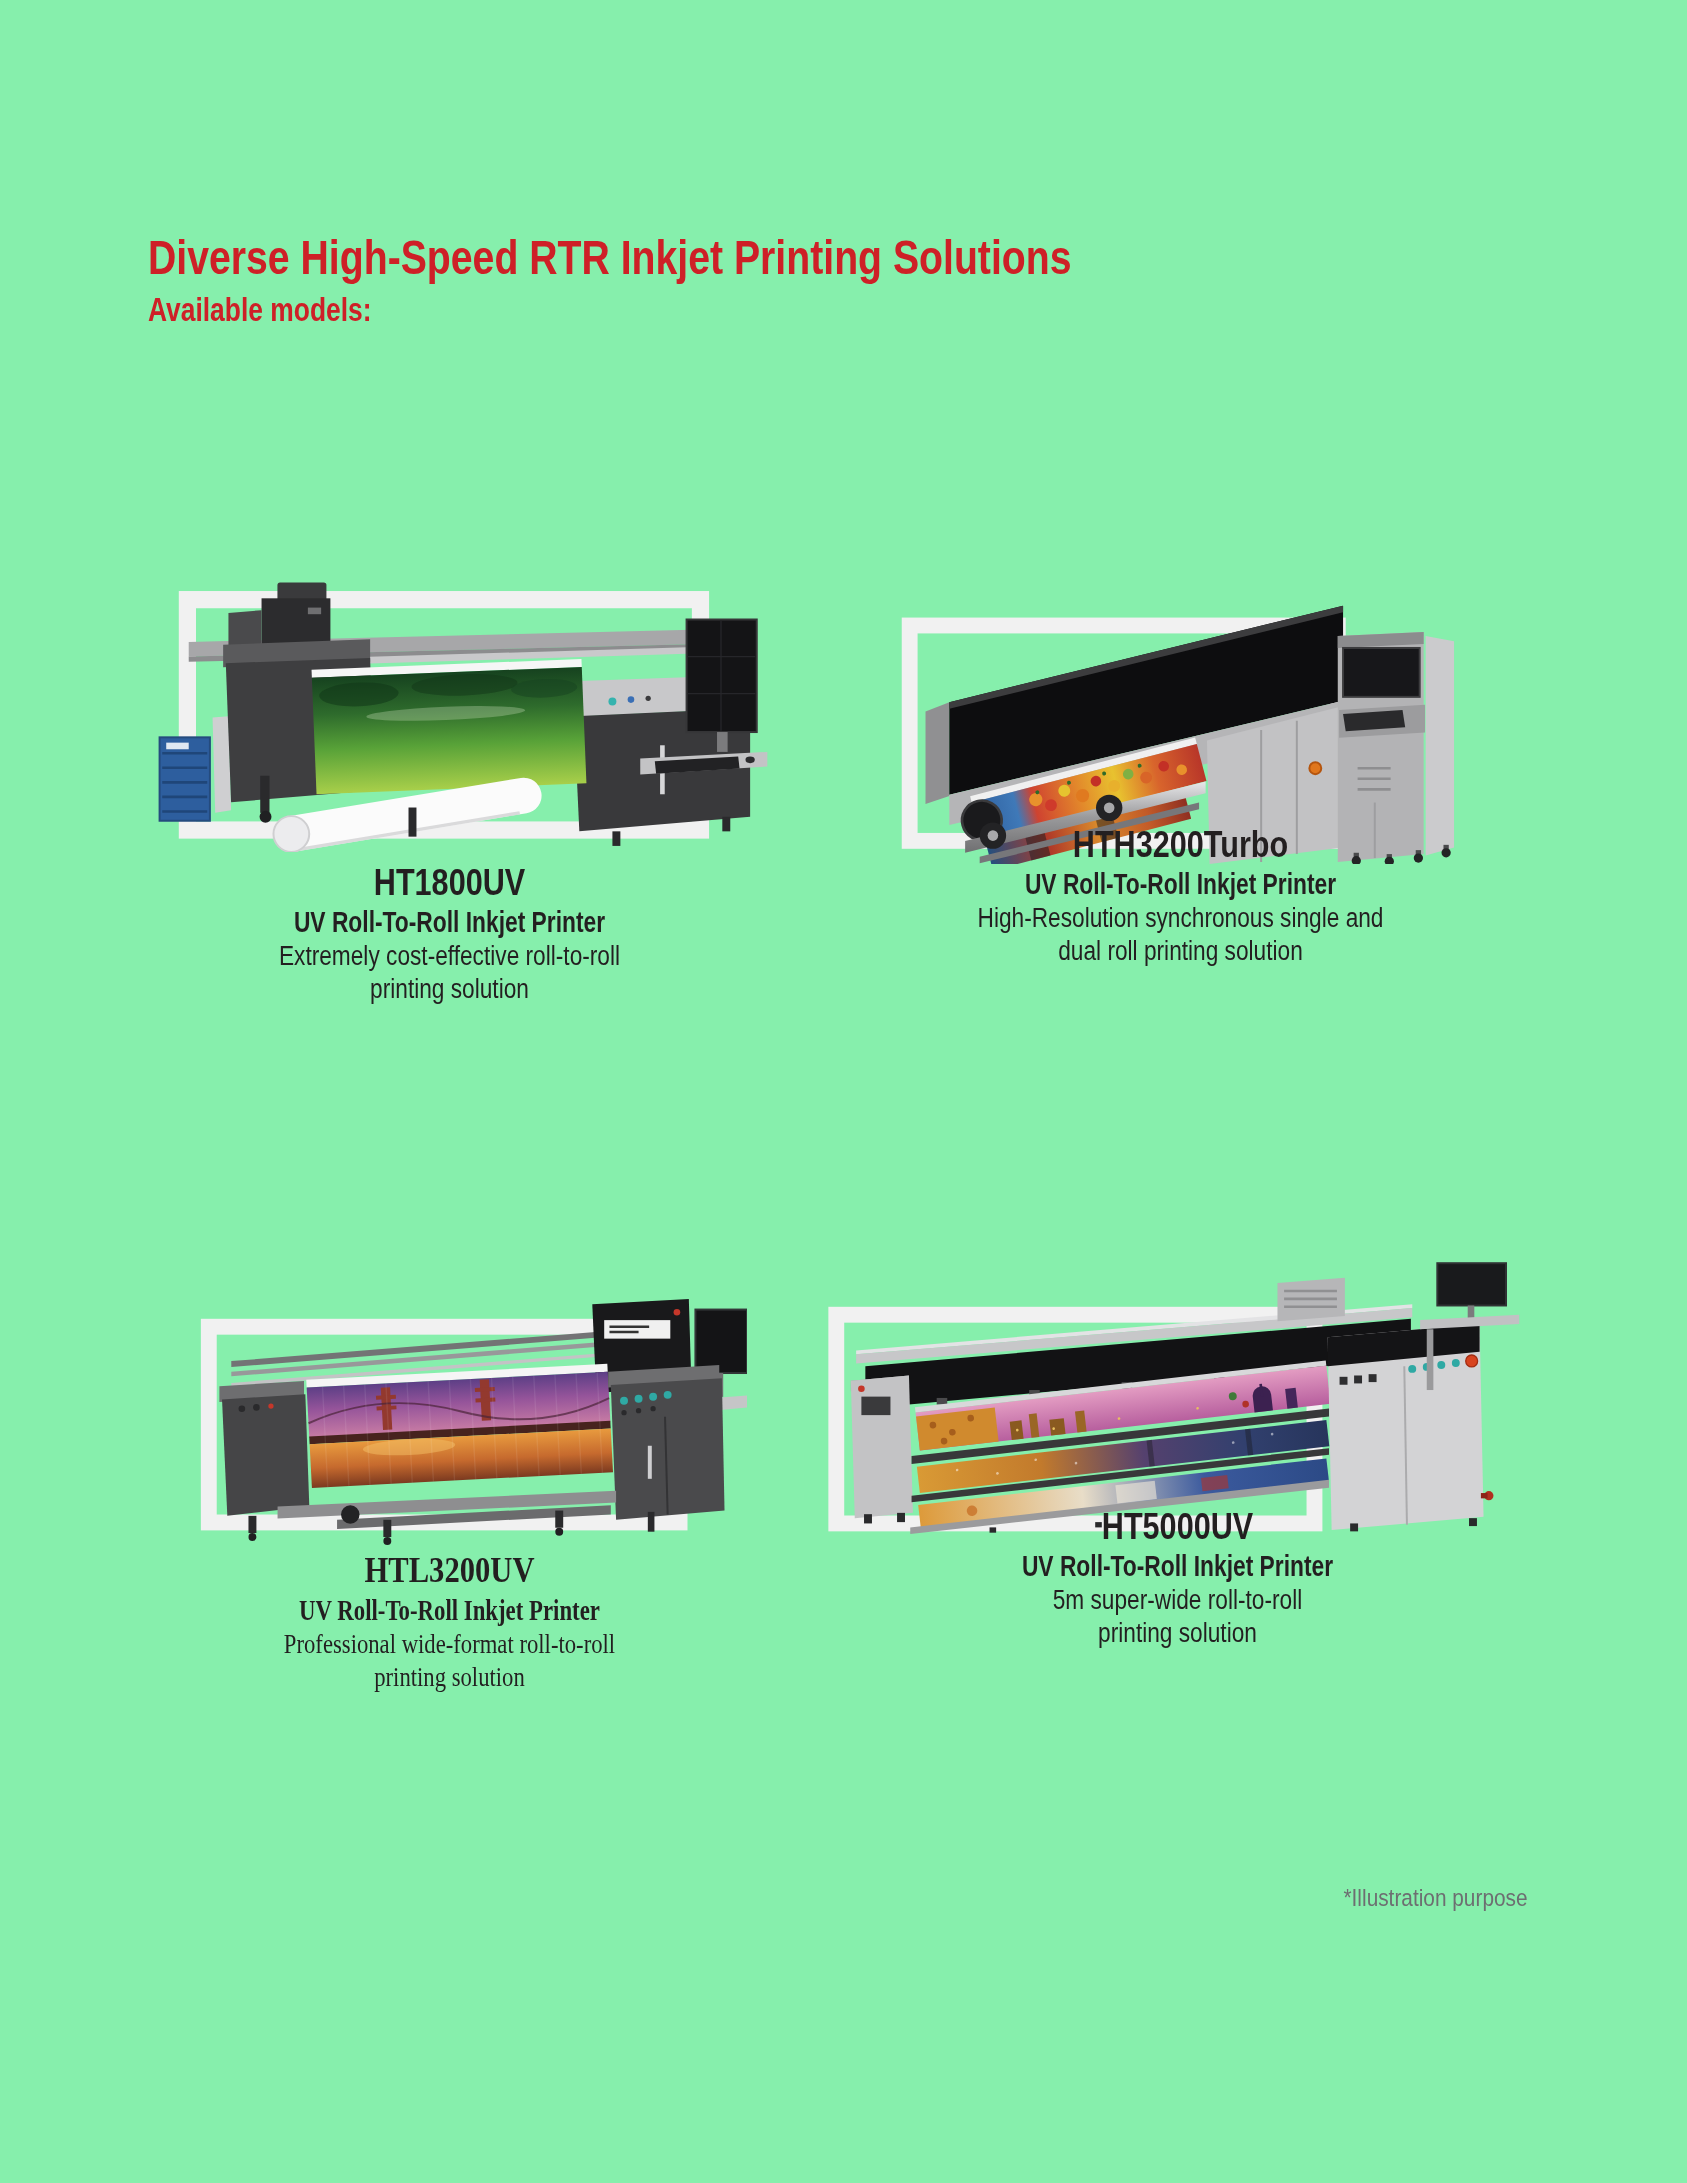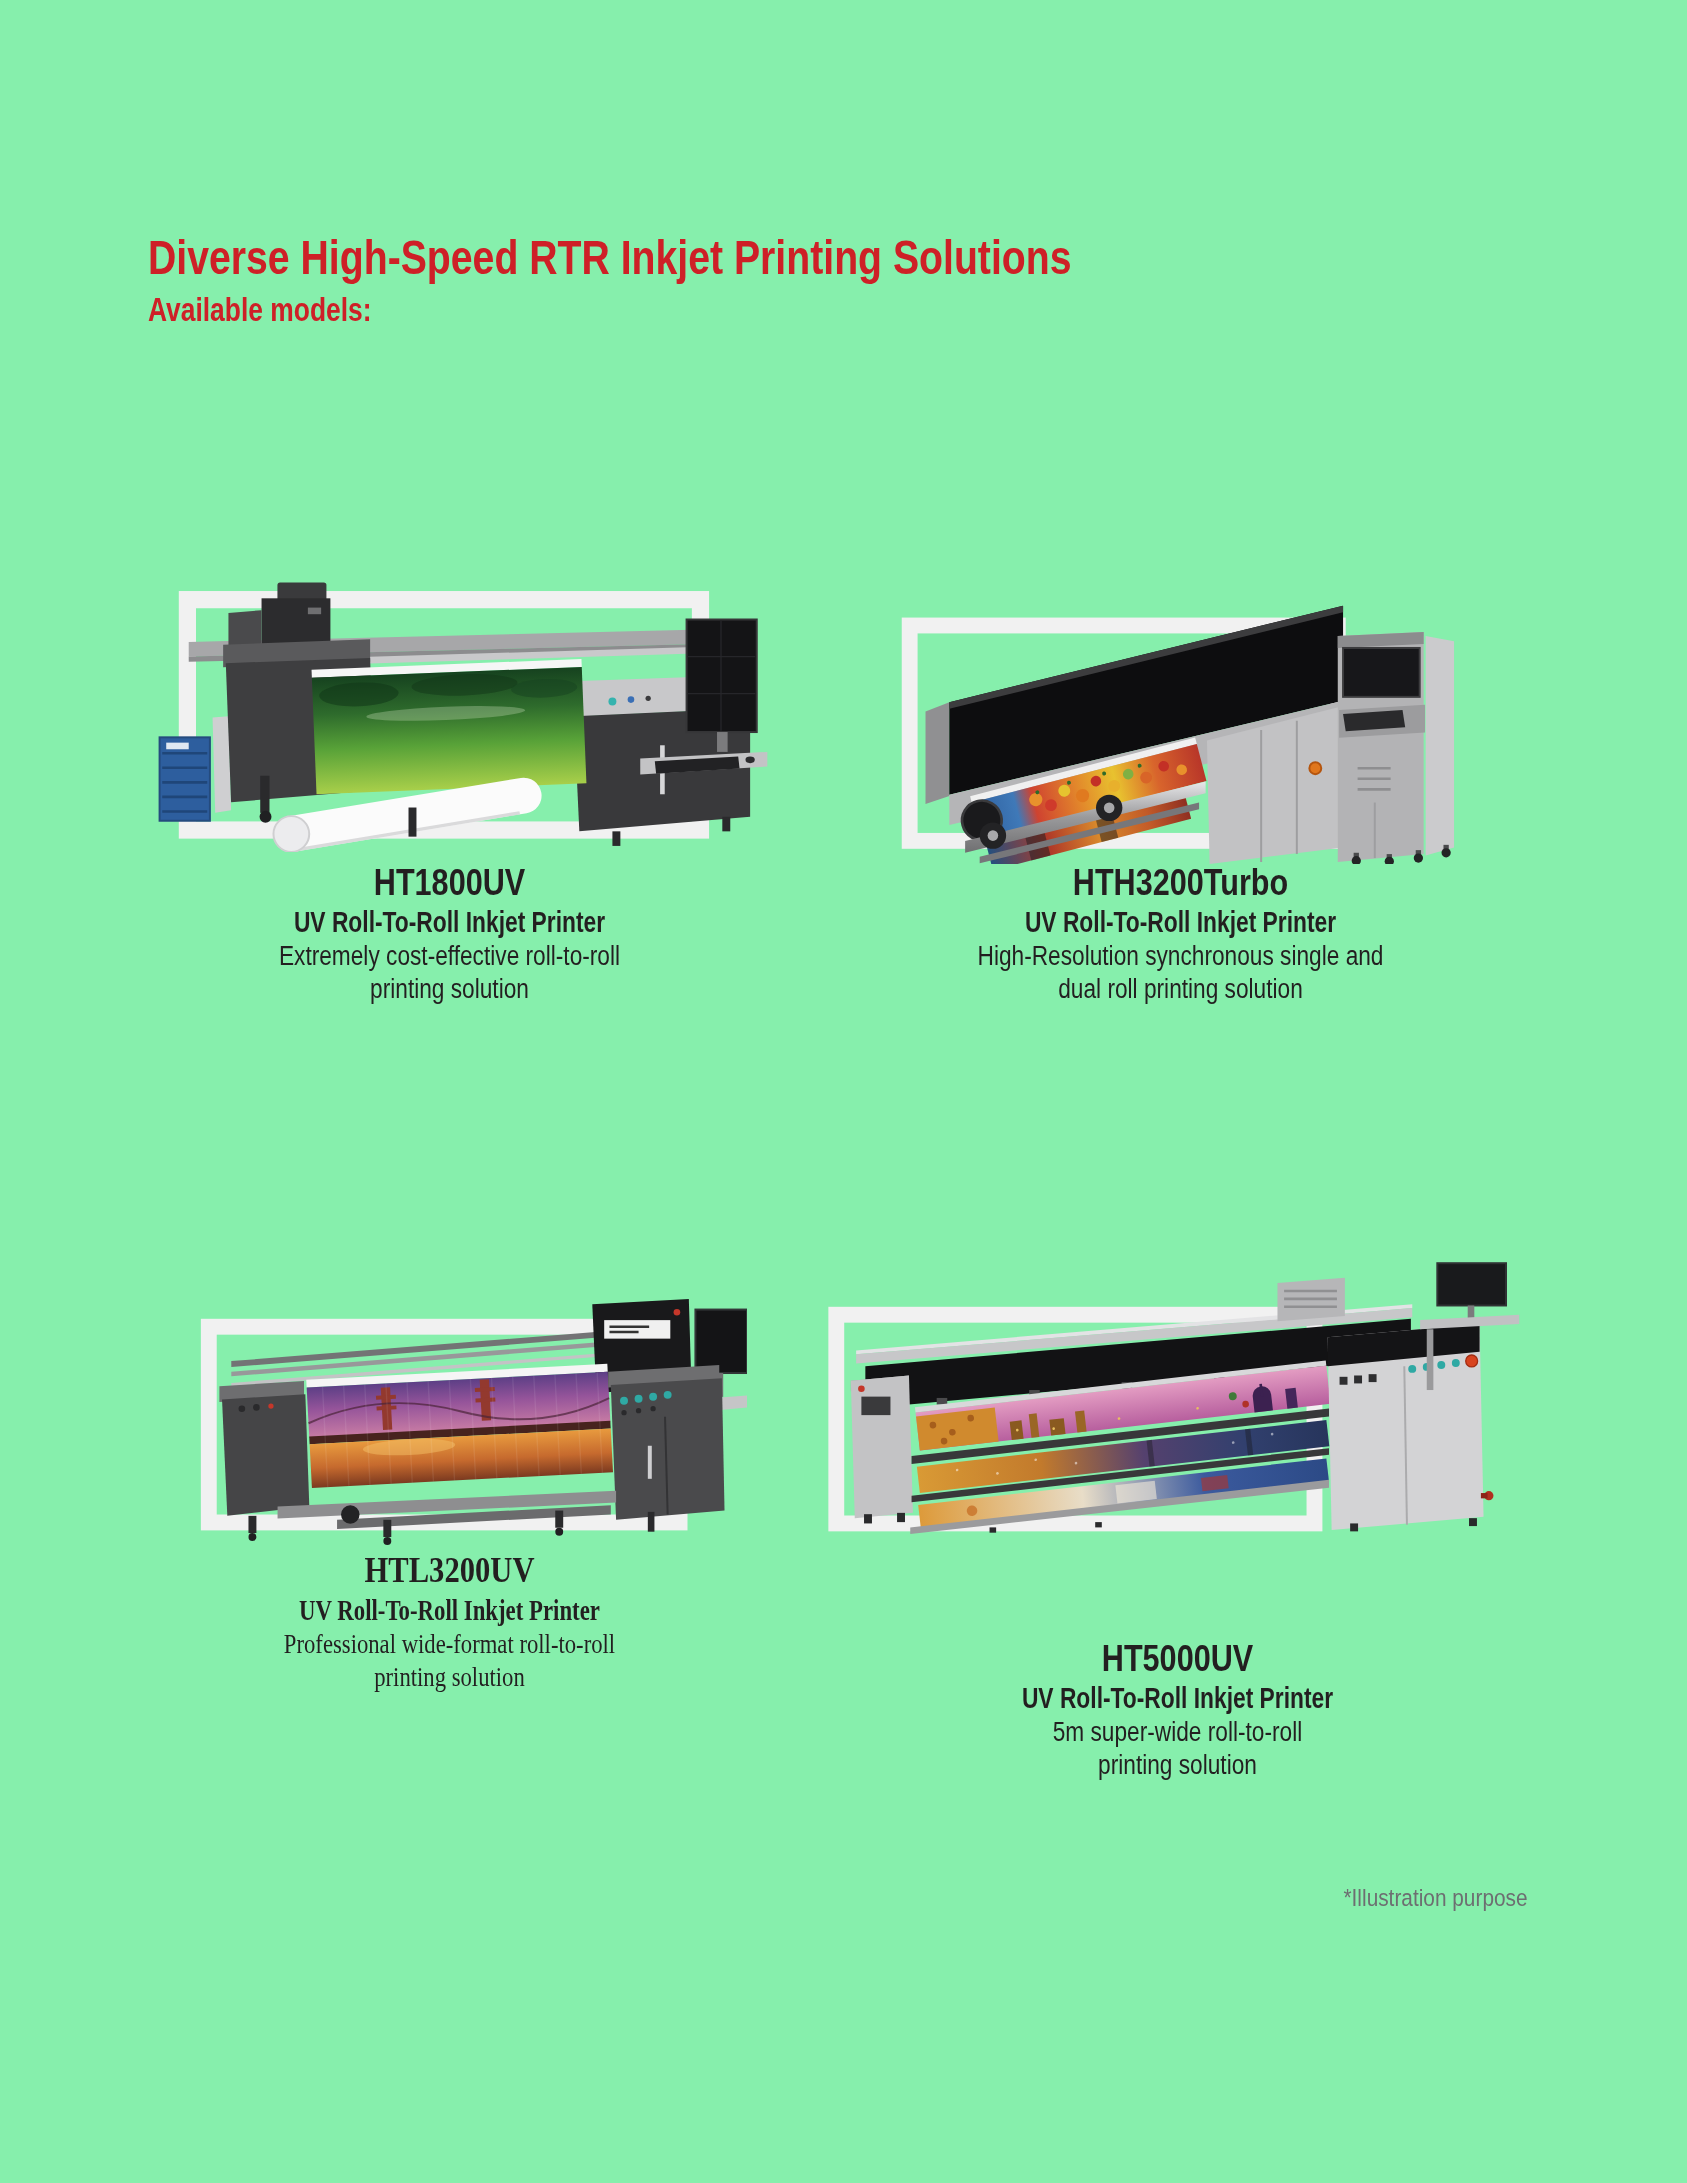--- a/index.html
+++ b/index.html
@@ -350,35 +350,35 @@
     </svg>
   </figure>
 
   <div class="caption" style="left:185px;top:862px;">
     <div class="model">HT1800UV</div>
     <div class="ptype">UV Roll-To-Roll Inkjet Printer</div>
     <div class="pdesc">Extremely cost-effective roll-to-roll</div>
     <div class="pdesc">printing solution</div>
   </div>
 
-  <div class="caption" style="left:916px;top:862px;">
+  <div class="caption" style="left:916px;top:824px;">
     <div class="model">HTH3200Turbo</div>
     <div class="ptype">UV Roll-To-Roll Inkjet Printer</div>
     <div class="pdesc">High-Resolution synchronous single and</div>
     <div class="pdesc">dual roll printing solution</div>
   </div>
 
   <div class="caption" style="left:185px;top:1550px;font-family:Liberation Serif, serif;">
     <div class="model">HTL3200UV</div>
     <div class="ptype">UV Roll-To-Roll Inkjet Printer</div>
     <div class="pdesc">Professional wide-format roll-to-roll</div>
     <div class="pdesc">printing solution</div>
   </div>
 
-  <div class="caption" style="left:913px;top:1638px;">
+  <div class="caption" style="left:913px;top:1506px;">
     <div class="model">HT5000UV</div>
     <div class="ptype">UV Roll-To-Roll Inkjet Printer</div>
     <div class="pdesc">5m super-wide roll-to-roll</div>
     <div class="pdesc">printing solution</div>
   </div>
 
   <div class="footnote">*Illustration purpose</div>
 
 </div>
 

